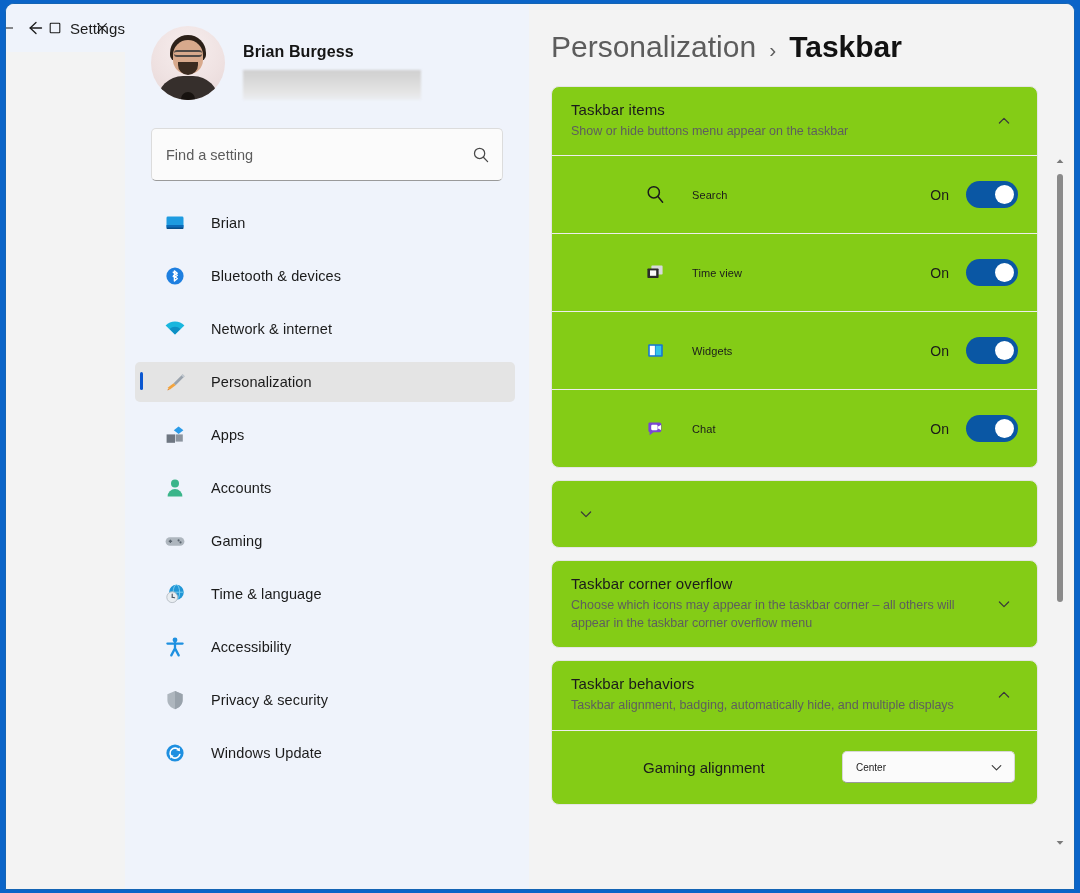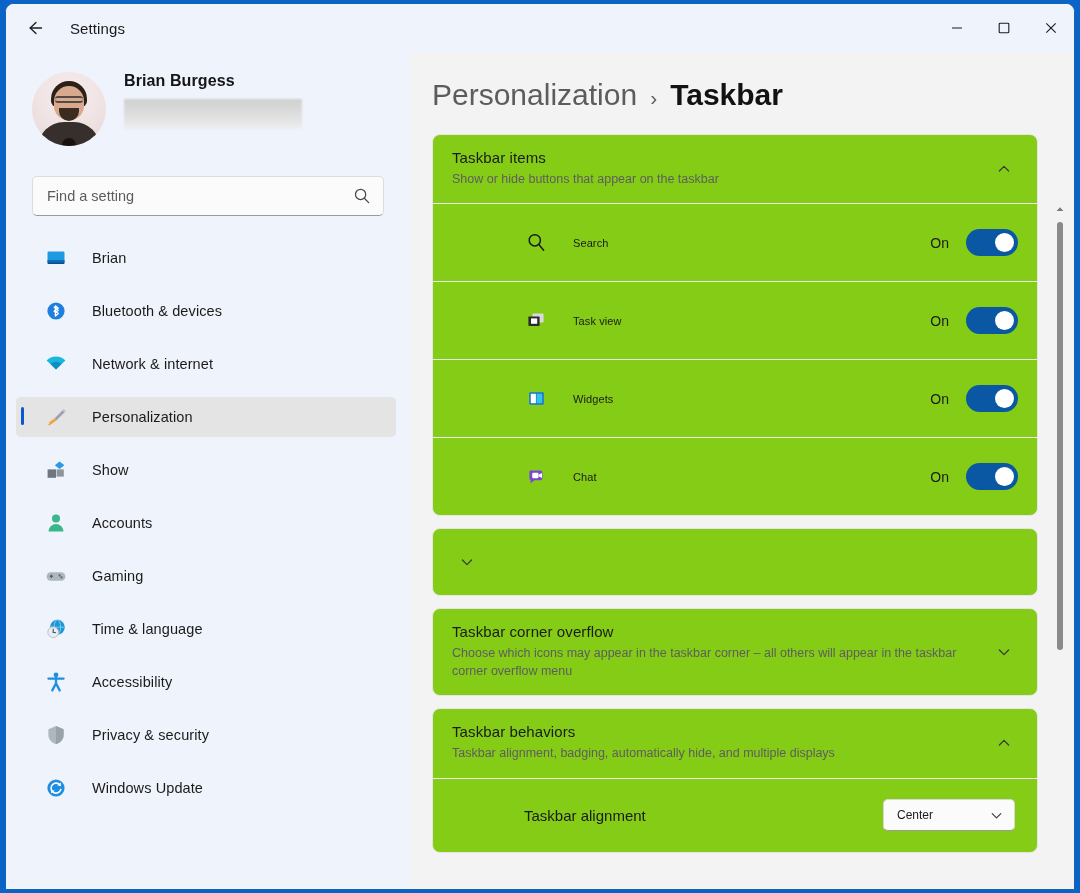--- a/index.html
+++ b/index.html
@@ -12,21 +12,21 @@
 
   
   #window {
     position: absolute;
     left: 5px; top: 3px;
     width: 1070px; height: 887px;
     background: #F3F3F3;
     border: 1px solid #1464b4;
     border-radius: 9px 9px 0 0;
     overflow: hidden;
-    display: flex; flex-direction: column;
+    display: flex; flex-direction: row;
   }
 
   
   #titlebar {
     height: 48px; flex: 0 0 48px;
     background: #EFF3FB;
     display: flex; align-items: center;
     position: relative;
   }
   #back-btn {
@@ -48,21 +48,21 @@
   #body { flex: 1 1 auto; display: flex; min-height: 0; }
 
   
   #sidebar {
     width: 404px; flex: 0 0 404px;
     background: #EFF3FB;
     display: flex; flex-direction: column;
     overflow: hidden;
   }
   #account {
-    display: flex; align-items: flex-start;
+    display: flex; align-items: flex-end;
     margin: 20px 0 0 26px;
     height: 76px;
   }
   #avatar {
     width: 74px; height: 74px; border-radius: 50%;
     background: radial-gradient(circle at 50% 30%, #f7eeee 0%, #efe2e2 55%, #e6d6d6 100%);
     position: relative; overflow: hidden; flex: 0 0 74px;
   }
   
   #avatar .hair {
@@ -95,21 +95,21 @@
     font-size: 16px; font-weight: bold; color: #151515; letter-spacing: .1px;
   }
   #account-email-redacted {
     margin-top: 9px; width: 178px; height: 30px;
     background: linear-gradient(180deg,#d0d0d0 0%,#d9d9d9 35%,#e4e4e4 72%,#eceef2 100%);
     filter: blur(1px);
   }
 
   #search-box {
     margin: 28px 26px 0 26px;
-    height: 40px;
+    height: 53px;
     background: #FBFBFB;
     border: 1px solid #DCDCDC;
     border-bottom: 1px solid #9a9a9a;
     border-radius: 5px;
     display: flex; align-items: center;
     padding: 0 12px 0 14px;
     cursor: text;
   }
   #search-input {
     flex: 1 1 auto; border: 0; outline: 0; background: transparent;
@@ -218,28 +218,28 @@
     display: flex; align-items: center;
     height: 74px;
     padding: 0 22px 0 19px;
     border-top: 1px solid #EDEDED;
   }
   .behavior-label {
     margin-left: 72px; flex: 1 1 auto;
     font-size: 15px; color: #1b1b1b;
   }
   .dropdown {
-    width: 132px; height: 32px;
+    width: 173px; height: 32px;
     background: #FBFBFB;
     border: 1px solid #D8D8D8;
     border-bottom-color: #9a9a9a;
     border-radius: 5px;
     display: flex; align-items: center; justify-content: space-between;
     padding: 0 11px 0 13px;
-    font-size: 12px; color: #1b1b1b;
+    font-size: 10px; color: #1b1b1b;
     cursor: pointer;
   }
 
   
   #scrollbar {
     position: absolute; right: 7px; top: 148px;
     width: 14px; height: 700px;
     display: flex; flex-direction: column; align-items: center;
   }
   #sb-up, #sb-down { cursor: pointer; flex: 0 0 auto; }
@@ -358,21 +358,21 @@
         </div>
 
         <div class="nav-item">
           <span class="nav-icon">
             <svg width="22" height="22" viewBox="0 0 22 22">
               <rect x="2.6" y="10.4" width="8.4" height="8.4" fill="#6E7681"></rect>
               <rect x="11.6" y="10.4" width="7.2" height="7.2" fill="#8C949E"></rect>
               <path d="M14.6 2.4 L19.4 6.2 L14.6 10.0 L9.8 6.2 Z" fill="#2B9BE8"></path>
             </svg>
           </span>
-          <span class="nav-label">Show</span>
+          <span class="nav-label">Apps</span>
         </div>
 
         <div class="nav-item">
           <span class="nav-icon">
             <svg width="22" height="22" viewBox="0 0 22 22">
               <circle cx="11" cy="6.6" r="4" fill="#3BB58A"></circle>
               <path d="M3.6 19.4 A7.4 7.4 0 0 1 18.4 19.4 Z" fill="#3BB58A"></path>
             </svg>
           </span>
           <span class="nav-label">Accounts</span>
@@ -448,21 +448,21 @@
         <span id="crumb-sep">›</span>
         <span id="crumb-current">Taskbar</span>
       </div>
 
       <div id="scrollarea">
 
         <div class="card">
           <div class="card-head">
             <div class="card-head-text">
               <div class="card-title">Taskbar items</div>
-              <div class="card-sub">Show or hide buttons that appear on the taskbar</div>
+              <div class="card-sub">Show or hide buttons menu appear on the taskbar</div>
             </div>
             <div class="chev">
               <svg width="14" height="14" viewBox="0 0 14 14">
                 <path d="M2.4 9 L7 4.4 L11.6 9" fill="none" stroke="#3a3a3a" stroke-width="1.25" stroke-linecap="round" stroke-linejoin="round"></path>
               </svg>
             </div>
           </div>
 
           <div class="toggle-row">
             <span class="row-icon">
@@ -479,21 +479,21 @@
           </div>
 
           <div class="toggle-row">
             <span class="row-icon">
               <svg width="21" height="21" viewBox="0 0 21 21">
                 <rect x="6.4" y="3.6" width="11.2" height="9" rx="0.8" fill="#D7D9DC"></rect>
                 <rect x="2.4" y="6.4" width="11.2" height="9.6" rx="0.8" fill="#2B2B2B"></rect>
                 <rect x="5.0" y="8.4" width="6.2" height="5.4" fill="#FBFBFB"></rect>
               </svg>
             </span>
-            <span class="row-label">Task view</span>
+            <span class="row-label">Time view</span>
             <span class="row-state">On</span>
             <span class="switch">
                 <span class="knob"></span>
               </span>
           </div>
 
           <div class="toggle-row">
             <span class="row-icon">
               <svg width="21" height="21" viewBox="0 0 21 21">
                 <rect x="3.2" y="4.2" width="14.6" height="12.6" rx="1" fill="#1877D2"></rect>
@@ -555,21 +555,21 @@
               <div class="card-sub">Taskbar alignment, badging, automatically hide, and multiple displays</div>
             </div>
             <div class="chev">
               <svg width="14" height="14" viewBox="0 0 14 14">
                 <path d="M2.4 9 L7 4.4 L11.6 9" fill="none" stroke="#3a3a3a" stroke-width="1.25" stroke-linecap="round" stroke-linejoin="round"></path>
               </svg>
             </div>
           </div>
 
           <div class="behavior-row">
-            <span class="behavior-label">Taskbar alignment</span>
+            <span class="behavior-label">Gaming alignment</span>
             <span class="dropdown">
               <span>Center</span>
               <svg width="13" height="13" viewBox="0 0 13 13">
                 <path d="M2.2 4.6 L6.5 8.8 L10.8 4.6" fill="none" stroke="#3a3a3a" stroke-width="1.15" stroke-linecap="round" stroke-linejoin="round"></path>
               </svg>
             </span>
           </div>
         </div>
 
       </div>

